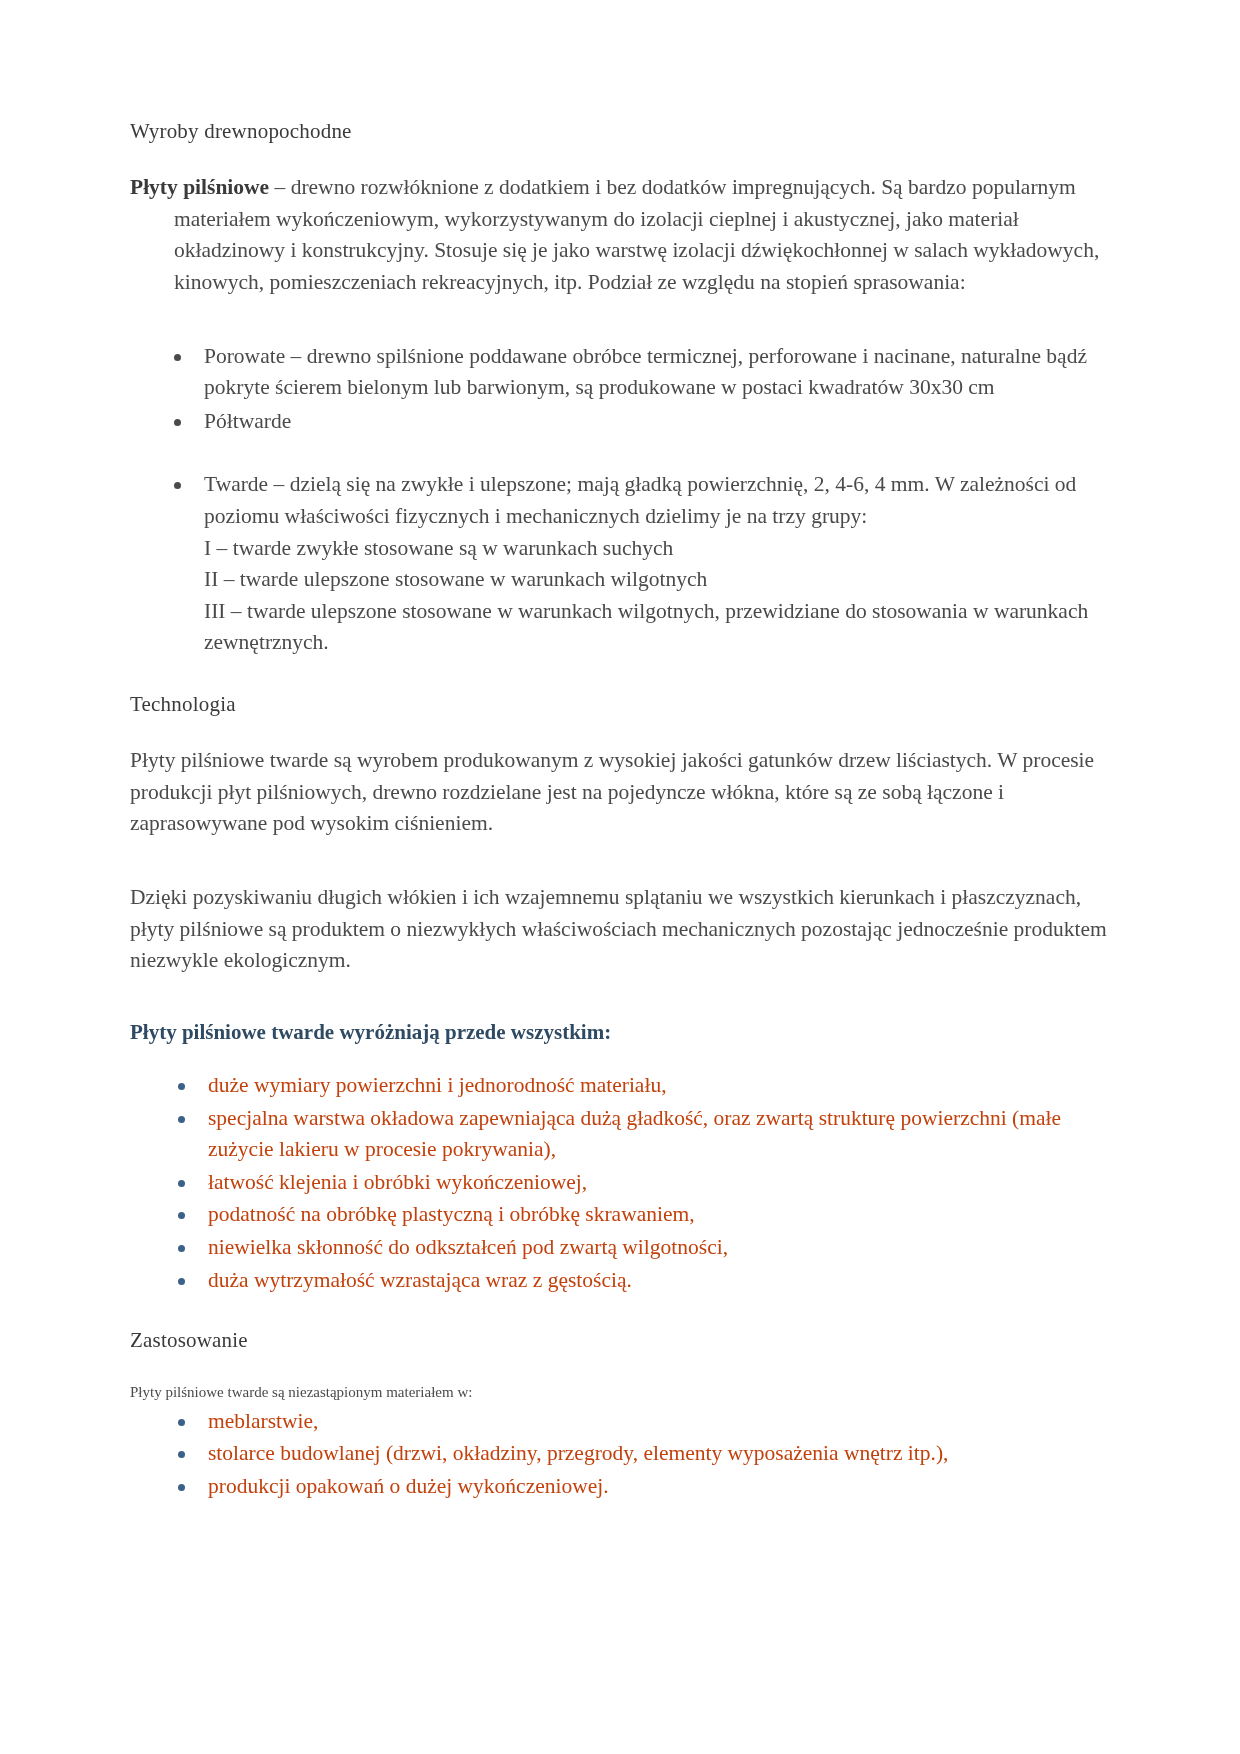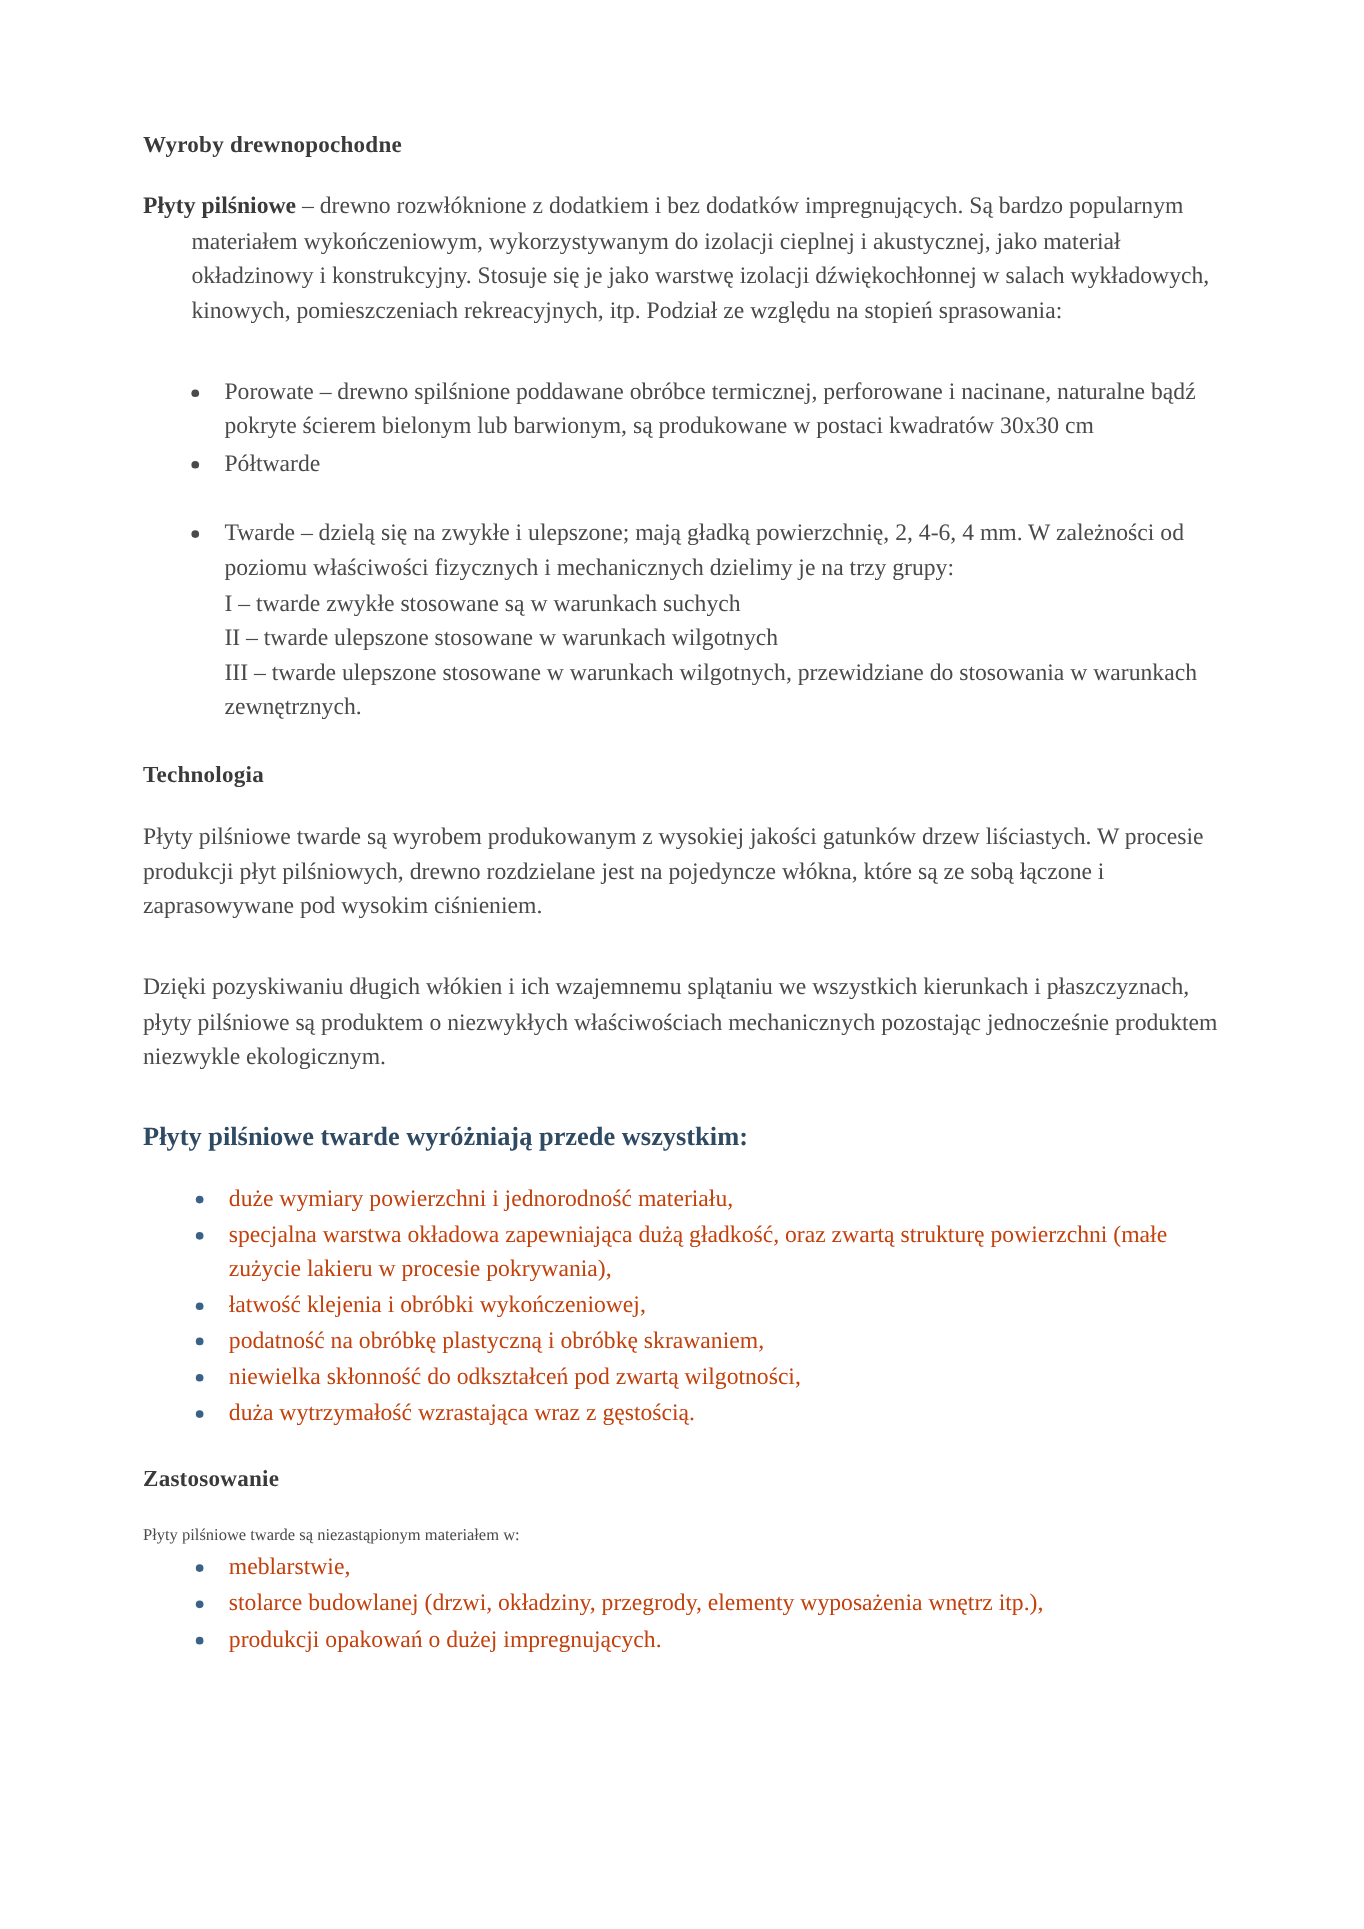--- a/index.html
+++ b/index.html
@@ -18,21 +18,21 @@
   .page {
     position: relative;
     width: 1240px;
     height: 1754px;
     box-sizing: border-box;
     padding: 118px 120px 0 130px;
   }
 
   
   .heading {
-    font-weight: bold;
+    font-weight: normal;
     font-size: 21px;
     line-height: 1.25;
     color: #3a3a3a;
     letter-spacing: 0.2px;
     margin: 0 0 28px 0;
   }
 
   .para {
     font-size: 21.5px;
     line-height: 1.47;
@@ -72,21 +72,21 @@
     top: 13px;
     width: 7px;
     height: 7px;
     border-radius: 50%;
     background: #4a4a4a;
   }
 
   
   .blue-heading {
     font-weight: bold;
-    font-size: 24px;
+    font-size: 21px;
     line-height: 1.3;
     color: #2f4a63;
     margin: 0 0 24px 0;
   }
 
   ul.bullets.blue > li {
     color: #c2410c;
     padding-left: 78px;
     margin-bottom: 1px;
   }
@@ -169,16 +169,16 @@
 
   <div class="gap-md"></div>
 
   <h2 class="heading">Zastosowanie</h2>
 
   <p class="zasto-intro">Płyty pilśniowe twarde są niezastąpionym materiałem w:</p>
 
   <ul class="bullets blue">
     <li><span>meblarstwie,</span></li>
     <li><span>stolarce budowlanej (drzwi, okładziny, przegrody, elementy wyposażenia wnętrz itp.),</span></li>
-    <li><span>produkcji opakowań o dużej impregnujących.</span></li>
+    <li><span>produkcji opakowań o dużej wykończeniowej.</span></li>
   </ul>
 
 </div>
 
 </body></html>

